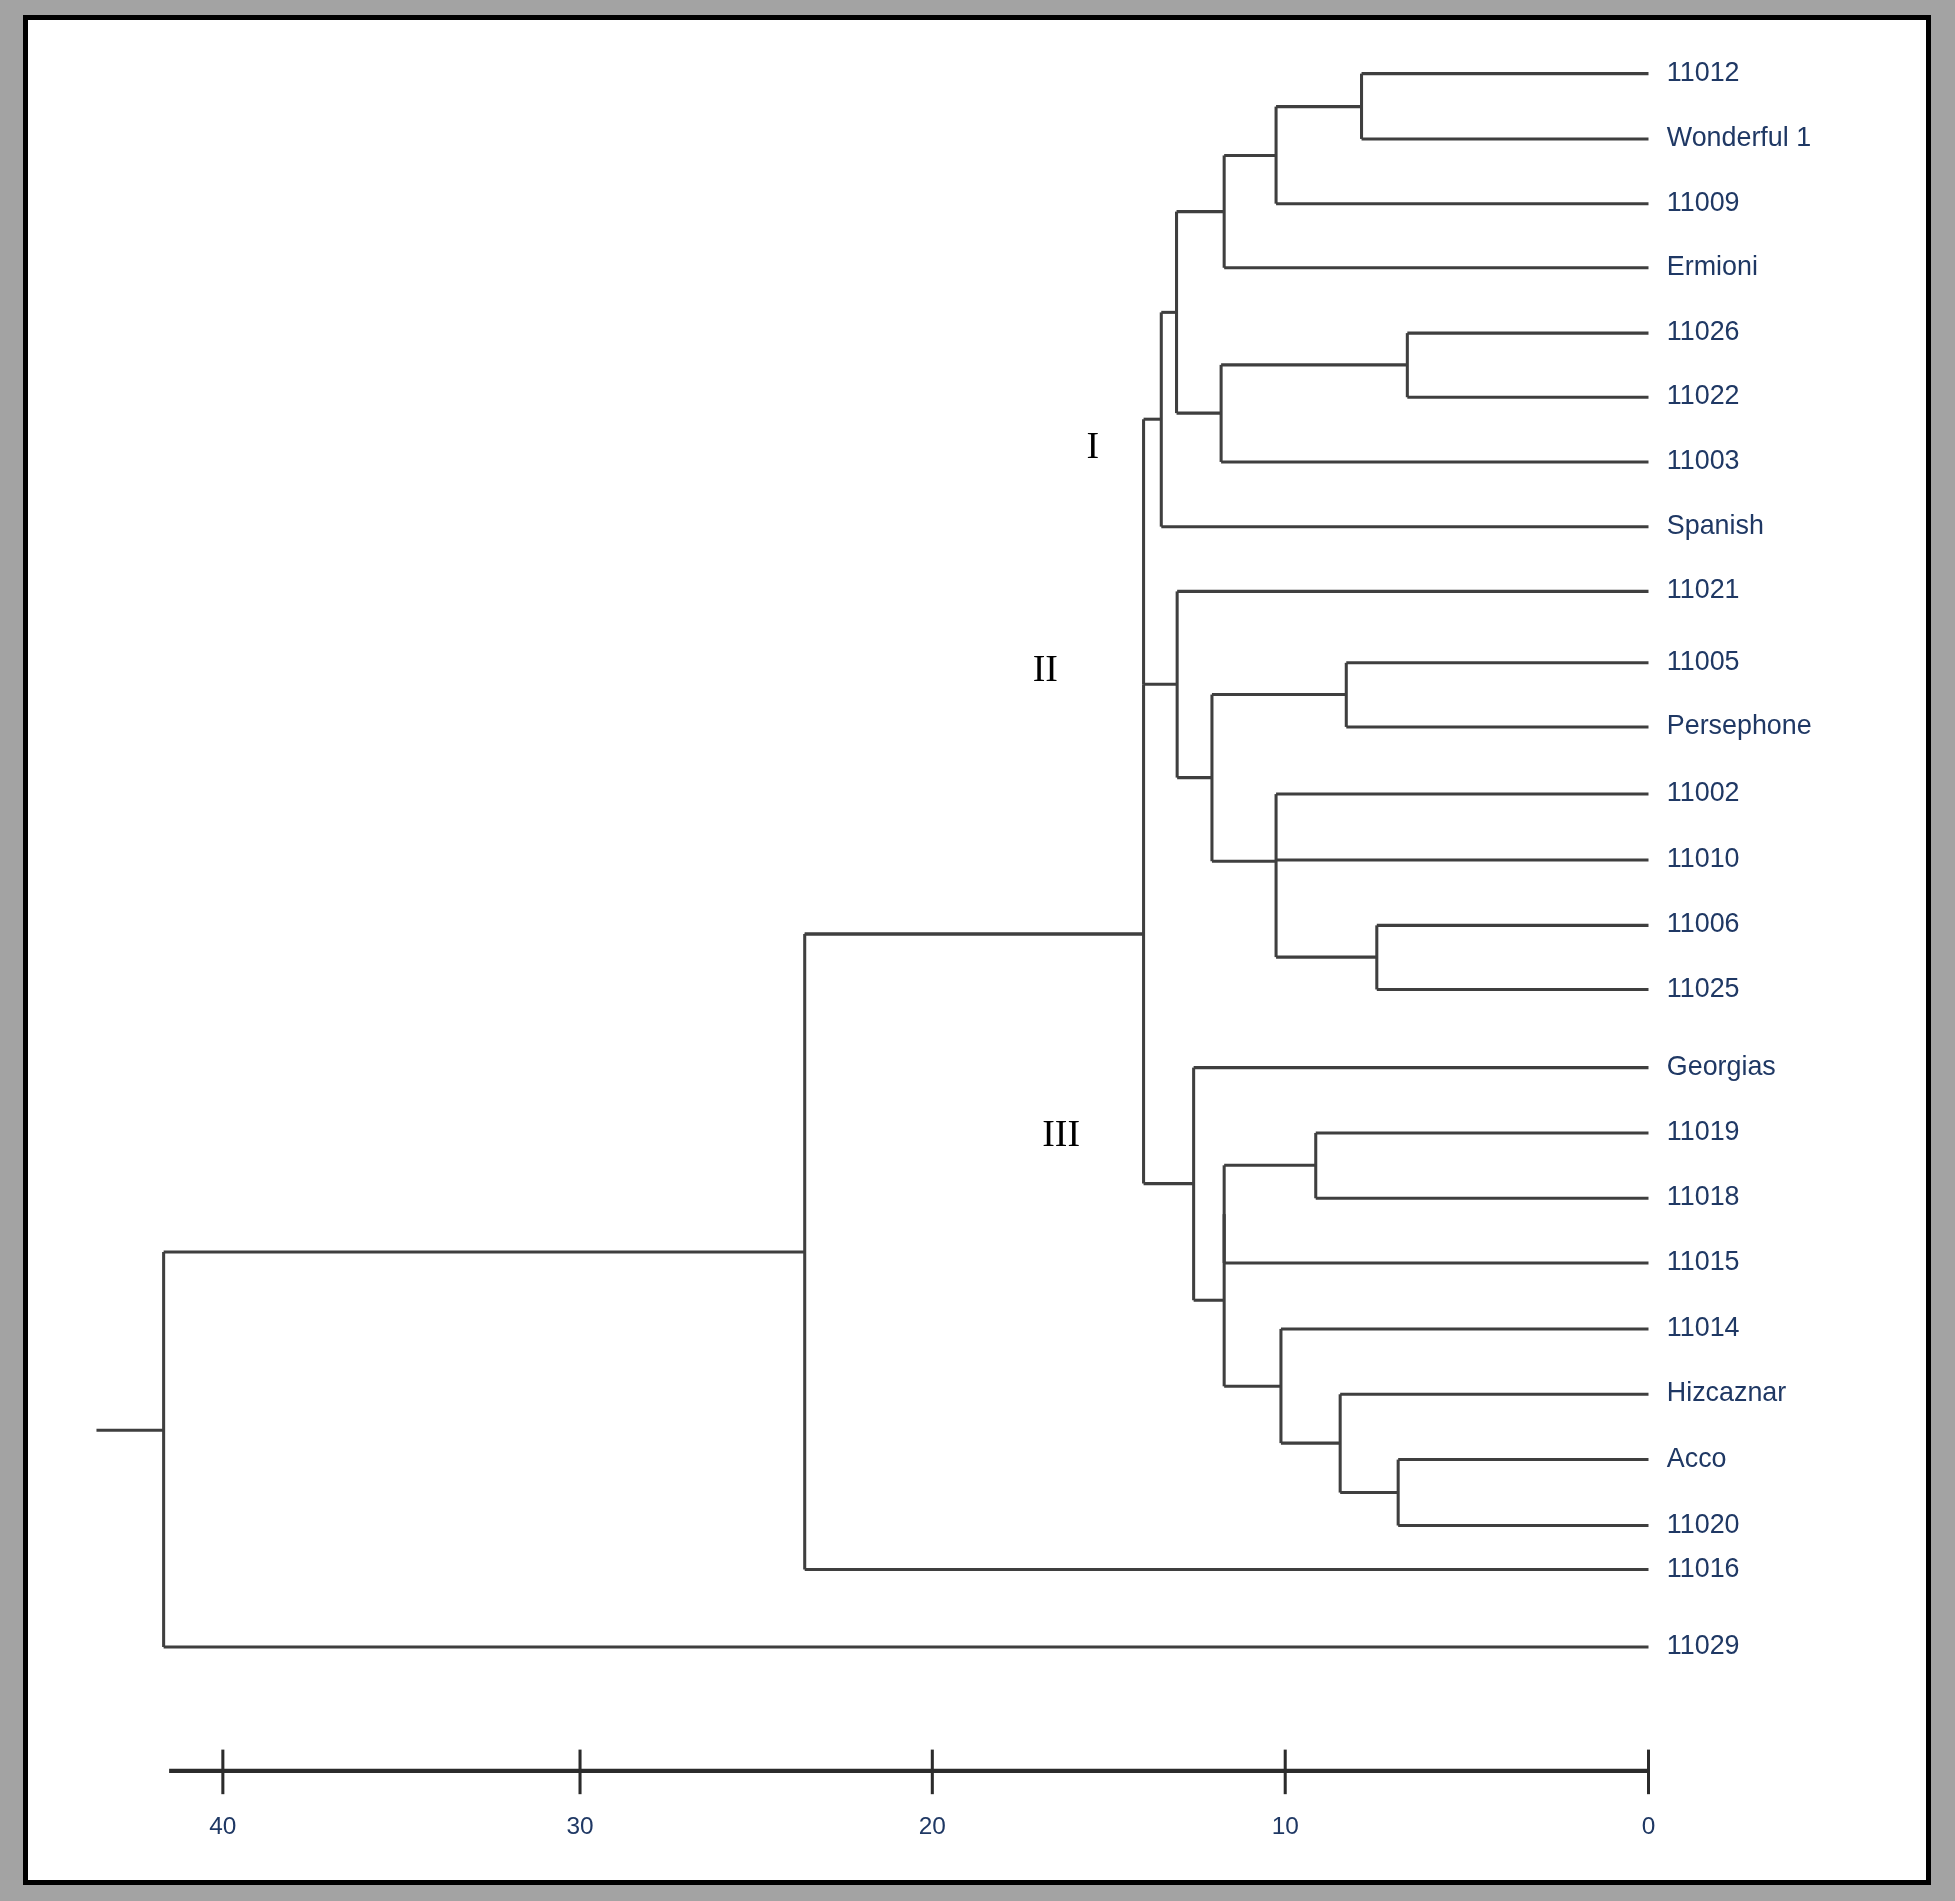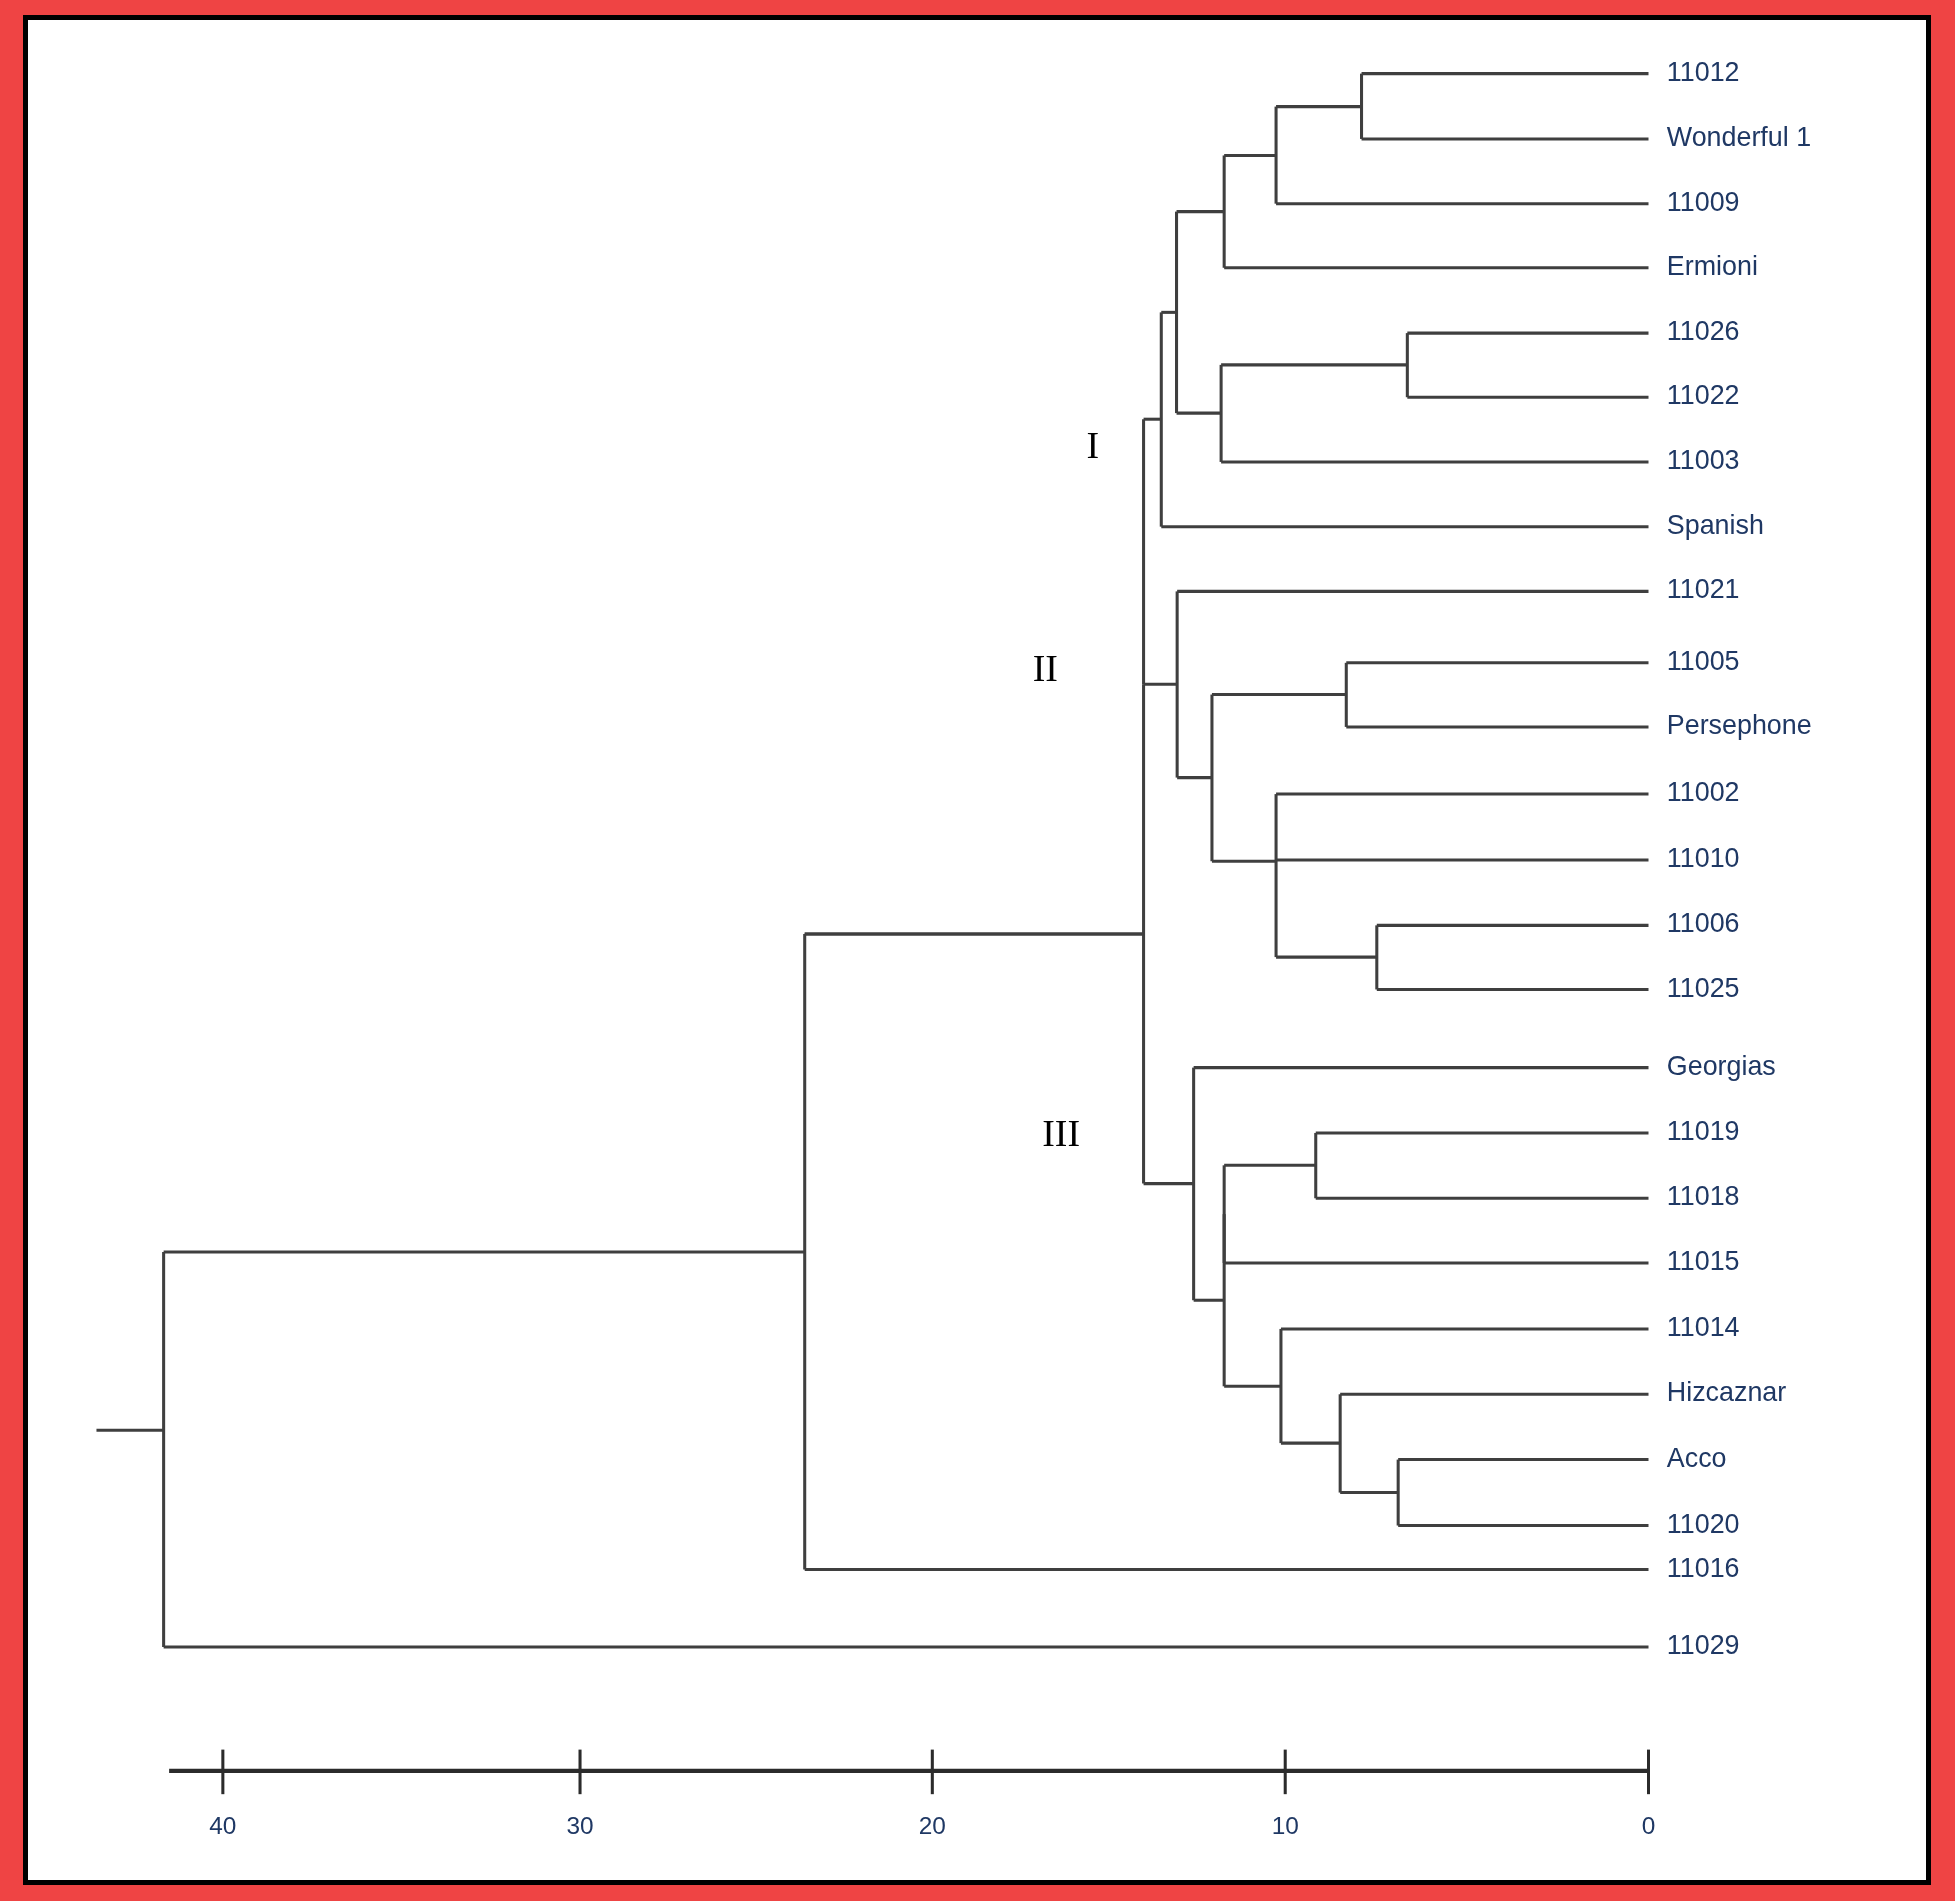--- a/index.html
+++ b/index.html
@@ -8,21 +8,21 @@
     padding: 0;
     background: #ffffff;
   }
   body {
     font-family: "Liberation Sans", sans-serif;
   }
   #figure {
     position: relative;
     width: 1955px;
     height: 1902px;
-    background: #ef4444;
+    background: #a3a3a3;
     box-sizing: border-box;
   }
   .frame {
     position: absolute;
     left: 23px;
     top: 14.7px;
     width: 1908px;
     height: 1870px;
     border: 5.5px solid #000000;
     box-sizing: border-box;

